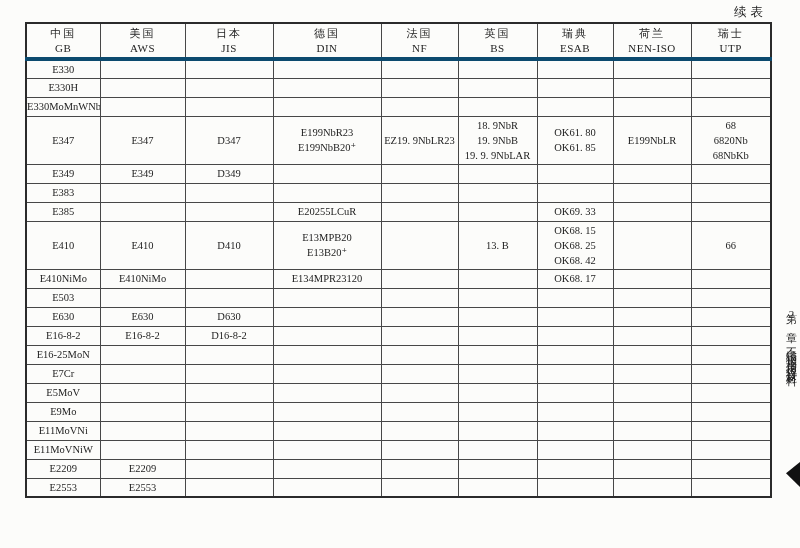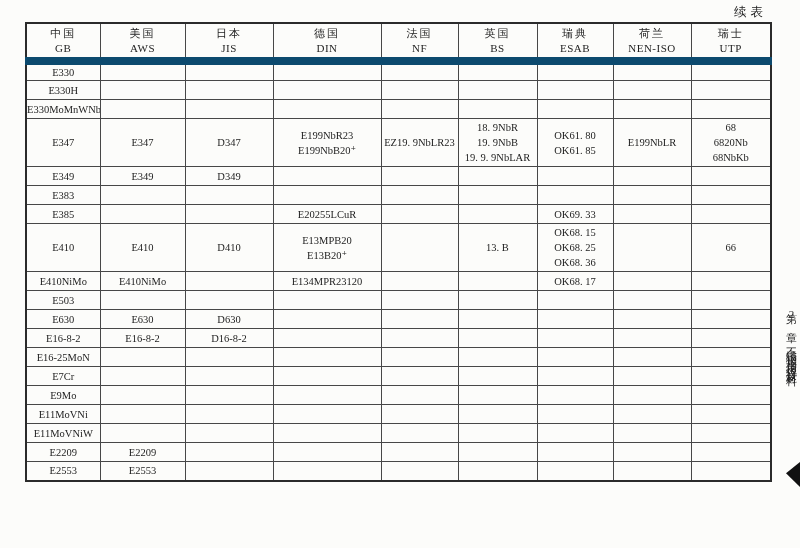--- a/index.html
+++ b/index.html
@@ -20,21 +20,21 @@
   }
   table.std th,table.std td{
     border:1px solid #474747;
     padding:0;margin:0;
     text-align:center;vertical-align:middle;
     font-weight:normal;
     overflow:hidden;white-space:nowrap;
   }
   table.std thead th{
     height:33px;
-    border-bottom:8px solid #0c4a6e;
+    border-bottom:4px solid #0c4a6e;
   }
   .hc{font-size:11px;letter-spacing:2px;line-height:14px;}
   .hcode{font-size:11px;line-height:14px;margin-top:1px;letter-spacing:0.5px;}
   table.std td{font-size:10.5px;}
   table.std td div{line-height:15px;}
   .margin-caption{
     position:absolute;top:305px;right:1px;
     display:flex;flex-direction:column;align-items:center;gap:13px;
     width:16px;
   }
@@ -243,21 +243,21 @@
             <div>E13MPB20</div>
             <div>E13B20⁺</div>
           </td>
           <td></td>
           <td>
             <div>13. B</div>
           </td>
           <td>
             <div>OK68. 15</div>
             <div>OK68. 25</div>
-            <div>OK68. 36</div>
+            <div>OK68. 42</div>
           </td>
           <td></td>
           <td>
             <div>66</div>
           </td>
         </tr>
         <tr style="height: 19px;">
           <td>
             <div>E410NiMo</div>
           </td>
@@ -332,20 +332,33 @@
           <td></td>
           <td></td>
           <td></td>
           <td></td>
           <td></td>
           <td></td>
         </tr>
         <tr style="height: 19px;">
           <td>
             <div>E7Cr</div>
+          </td>
+          <td></td>
+          <td></td>
+          <td></td>
+          <td></td>
+          <td></td>
+          <td></td>
+          <td></td>
+          <td></td>
+        </tr>
+        <tr style="height: 19px;">
+          <td>
+            <div>E5MoV</div>
           </td>
           <td></td>
           <td></td>
           <td></td>
           <td></td>
           <td></td>
           <td></td>
           <td></td>
           <td></td>
         </tr>

